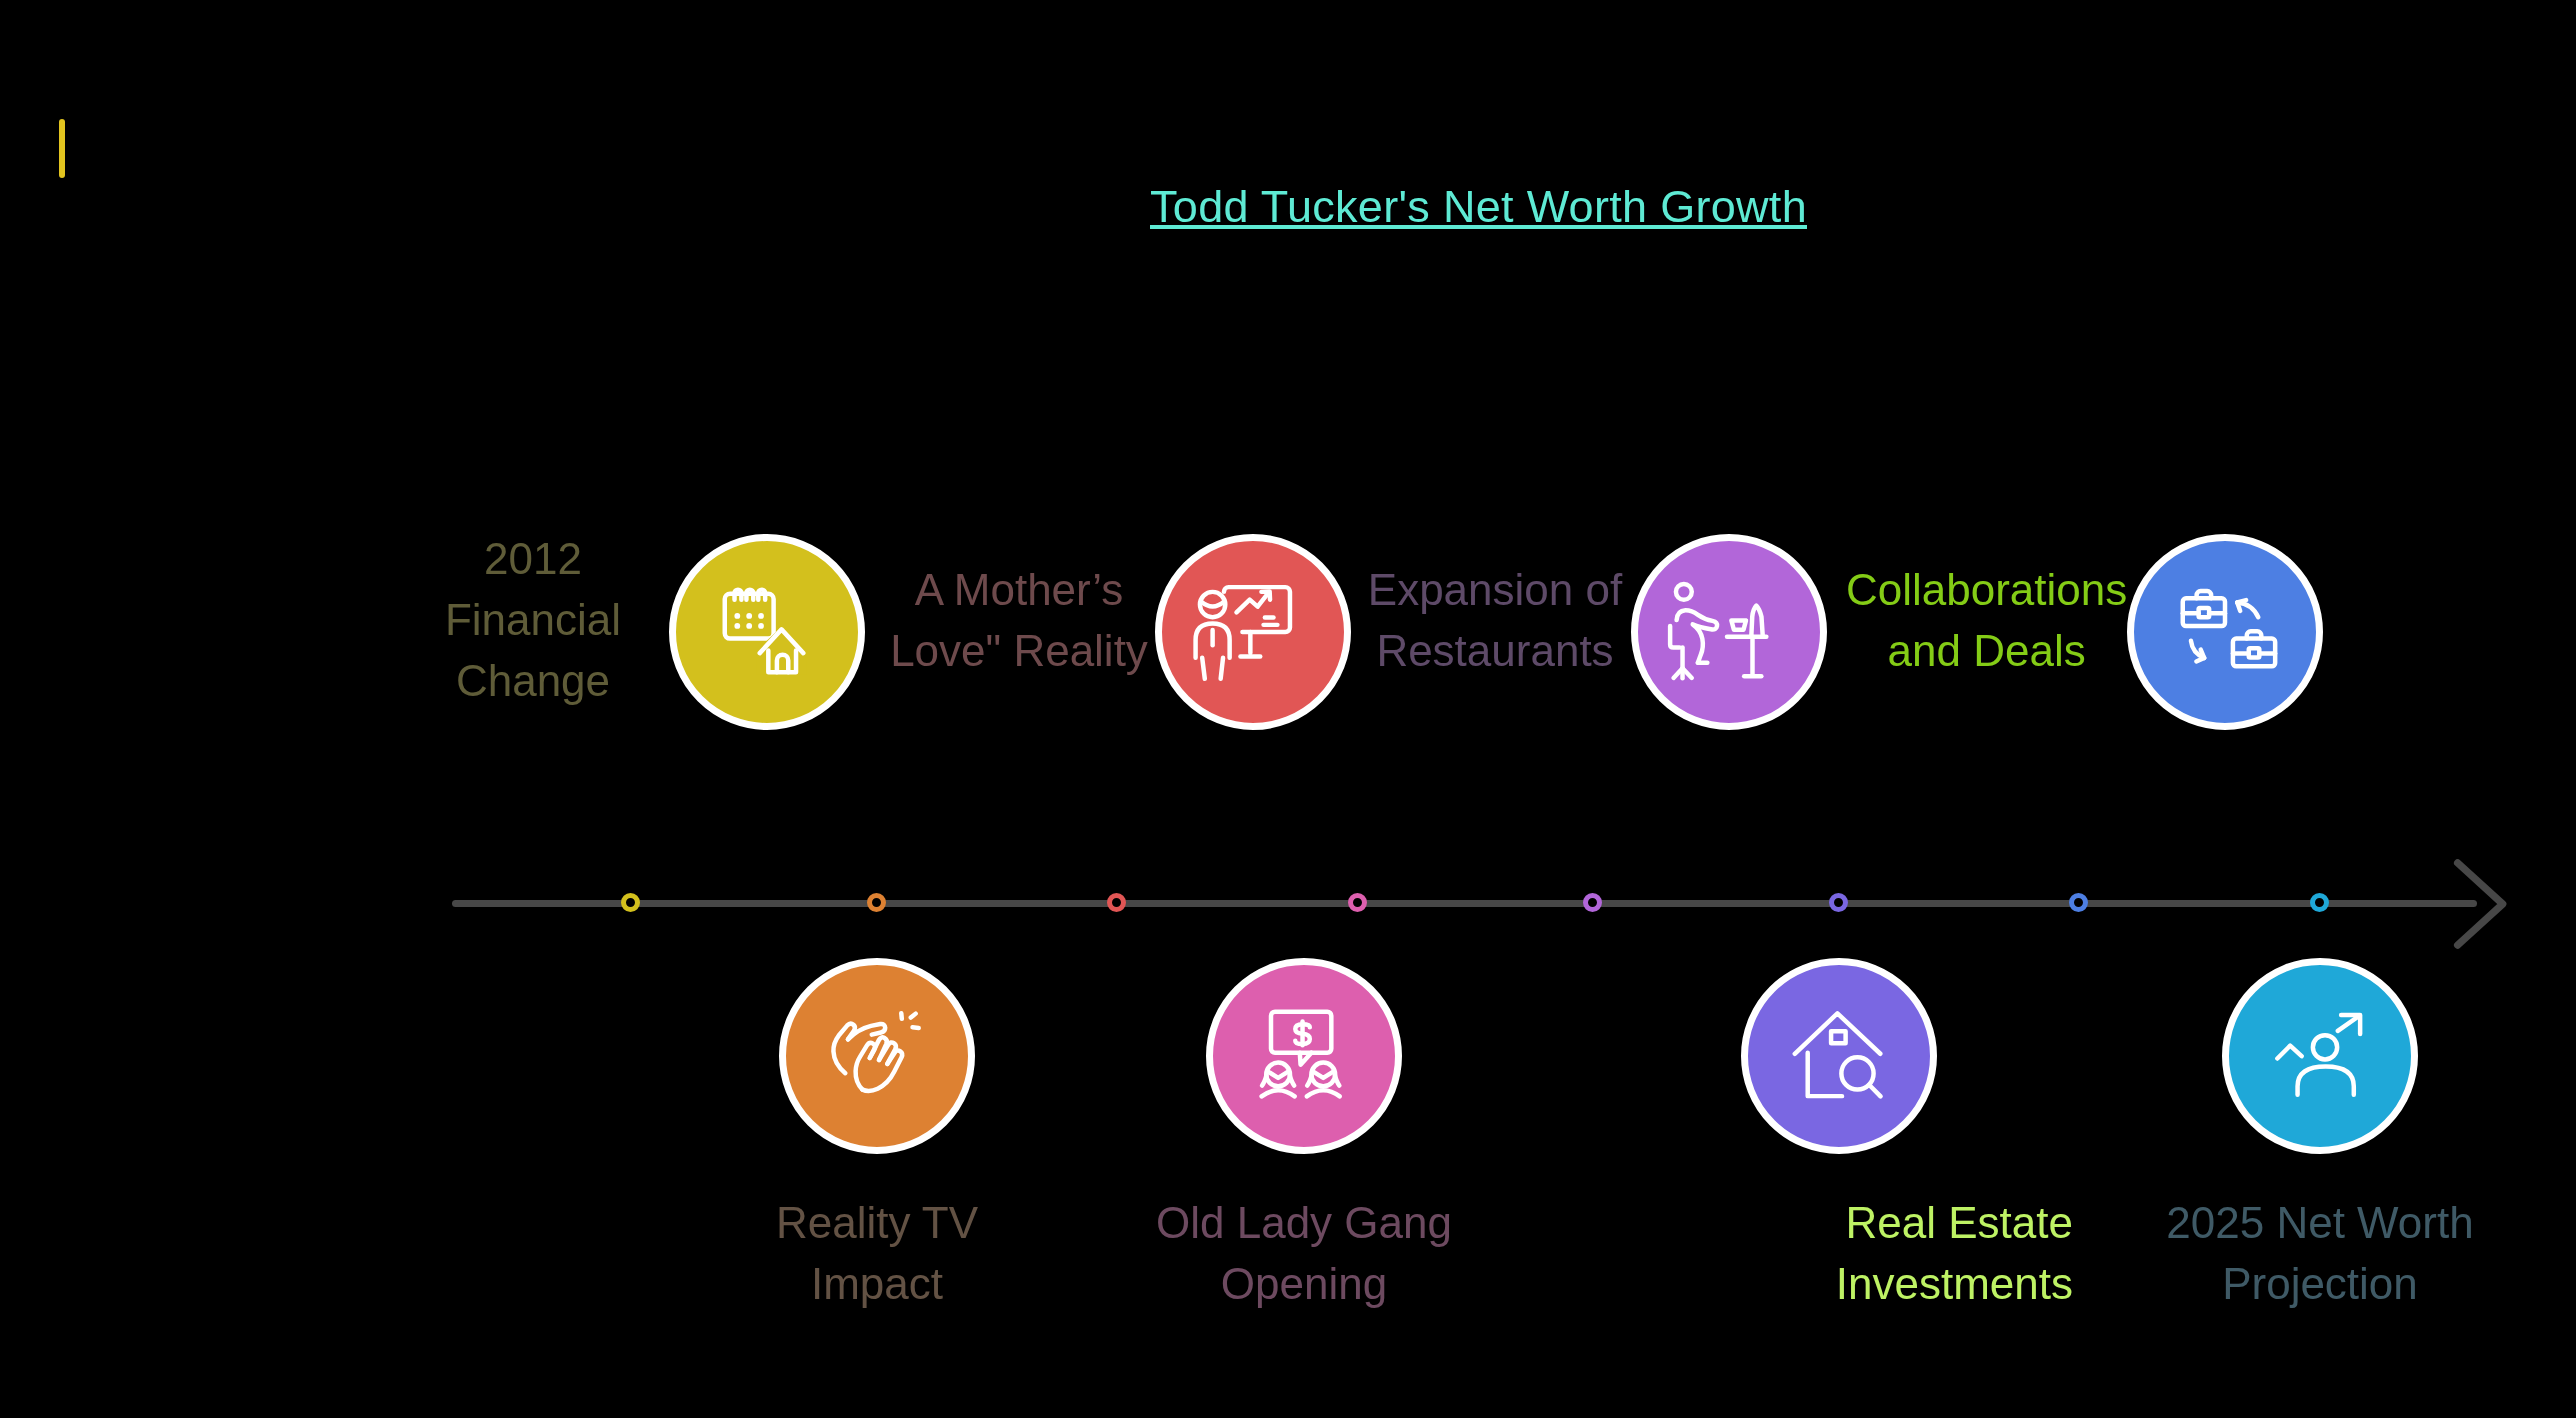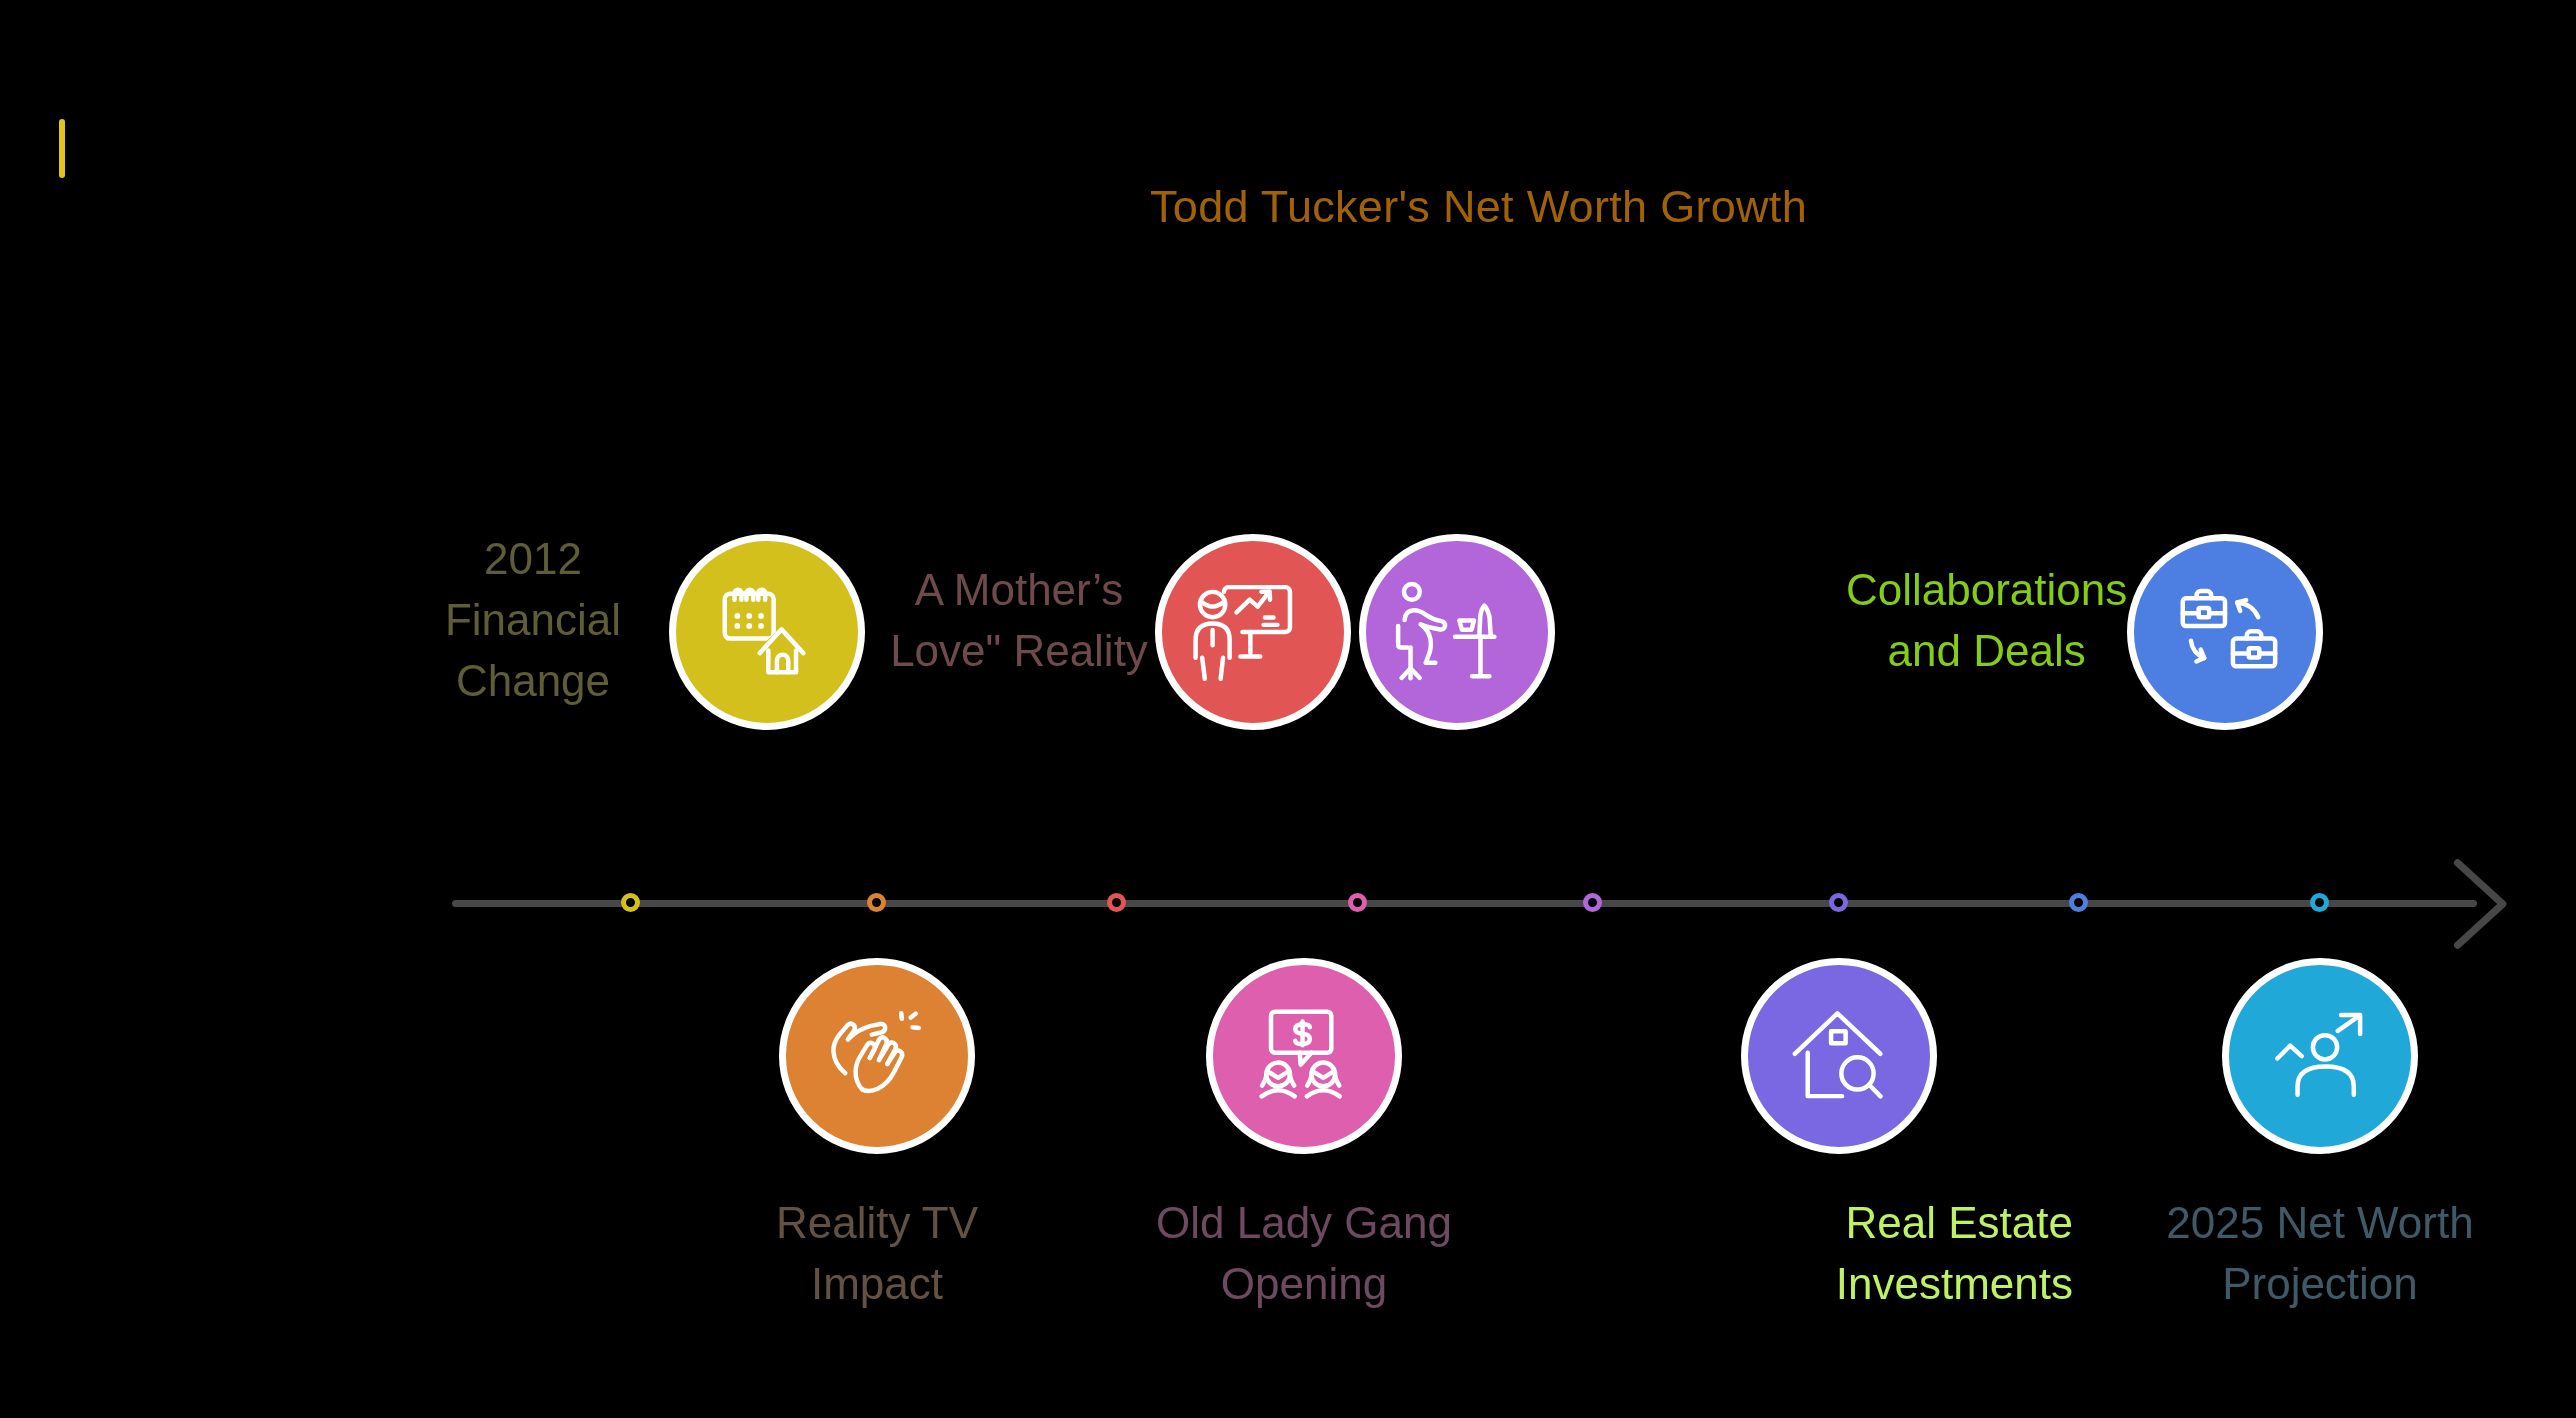--- a/index.html
+++ b/index.html
@@ -42,21 +42,21 @@
   .dotfill { fill:#ffffff; stroke:none; }
   .mask { fill:var(--bg,#000); stroke:none; }
 </style>
 </head>
 <body>
 
 <div class="stage">
 
   <div class="accent-bar" style="background-color: rgb(226, 196, 31);"></div>
 
-  <div class="chart-title" style="color: #a16207;">Todd Tucker's Net Worth Growth</div>
+  <div class="chart-title" style="color: #5eead4; text-decoration: underline;">Todd Tucker's Net Worth Growth</div>
 
   <div class="axis-line" style="background-color: rgb(71, 71, 71);"></div>
   <svg class="axis-arrow" width="61" height="94" viewBox="0 0 92 140" style="stroke: rgb(71, 71, 71);">
     <polyline points="10,8 78,70 10,132"></polyline>
   </svg>
 
   <div class="dot" style="left: 621px; border-color: rgb(211, 192, 29);"></div>
   <div class="dot" style="left: 867px; border-color: rgb(221, 129, 50);"></div>
   <div class="dot" style="left: 1107px; border-color: rgb(225, 86, 85);"></div>
   <div class="dot" style="left: 1348px; border-color: rgb(221, 95, 174);"></div>
@@ -155,20 +155,22 @@
           <path d="M73.4,64.5 Q74.8,69.8 76.8,72.4"></path>
           <path d="M52.1,80.6 Q64.6,71.2 77.1,80.6"></path>
         </g>
       </svg>
     </div>
     <div class="item-label" style="color: rgb(109, 74, 96);">Old Lady Gang
 Opening</div>
   </div>
 
   <div class="item above" style="left:1359px">
+    <div class="item-label" style="color: rgb(94, 74, 104);">Expansion of
+Restaurants</div>
     <div class="node" style="background-color: rgb(178, 102, 217); --bg: #b266d9;">
       <svg viewBox="0 0 100 100">
         <g class="s">
           <circle cx="15.8" cy="19.6" r="6"></circle>
           <path d="M10.3,41 Q10.8,34 17,33.6 Q21.5,33.5 26.5,37 Q31.5,40.5 37.5,41.6 Q41.4,42.4 40.9,45.6 Q40.4,48.6 36.3,47.9 Q28,46.5 22.5,44.2 Q28.5,48.5 29.8,55 Q31,61.5 28.6,67.3 L26.4,73.3"></path>
           <path d="M26.4,73.3 H33.6"></path>
           <path d="M5.4,45.5 V59.5 Q5.4,61.8 7.8,61.8 H12.5"></path>
           <path d="M14.8,61.8 V77.5"></path>
           <path d="M14.8,77.5 L8,84.8"></path>
           <path d="M14.8,77.5 L21.8,84.8"></path>

